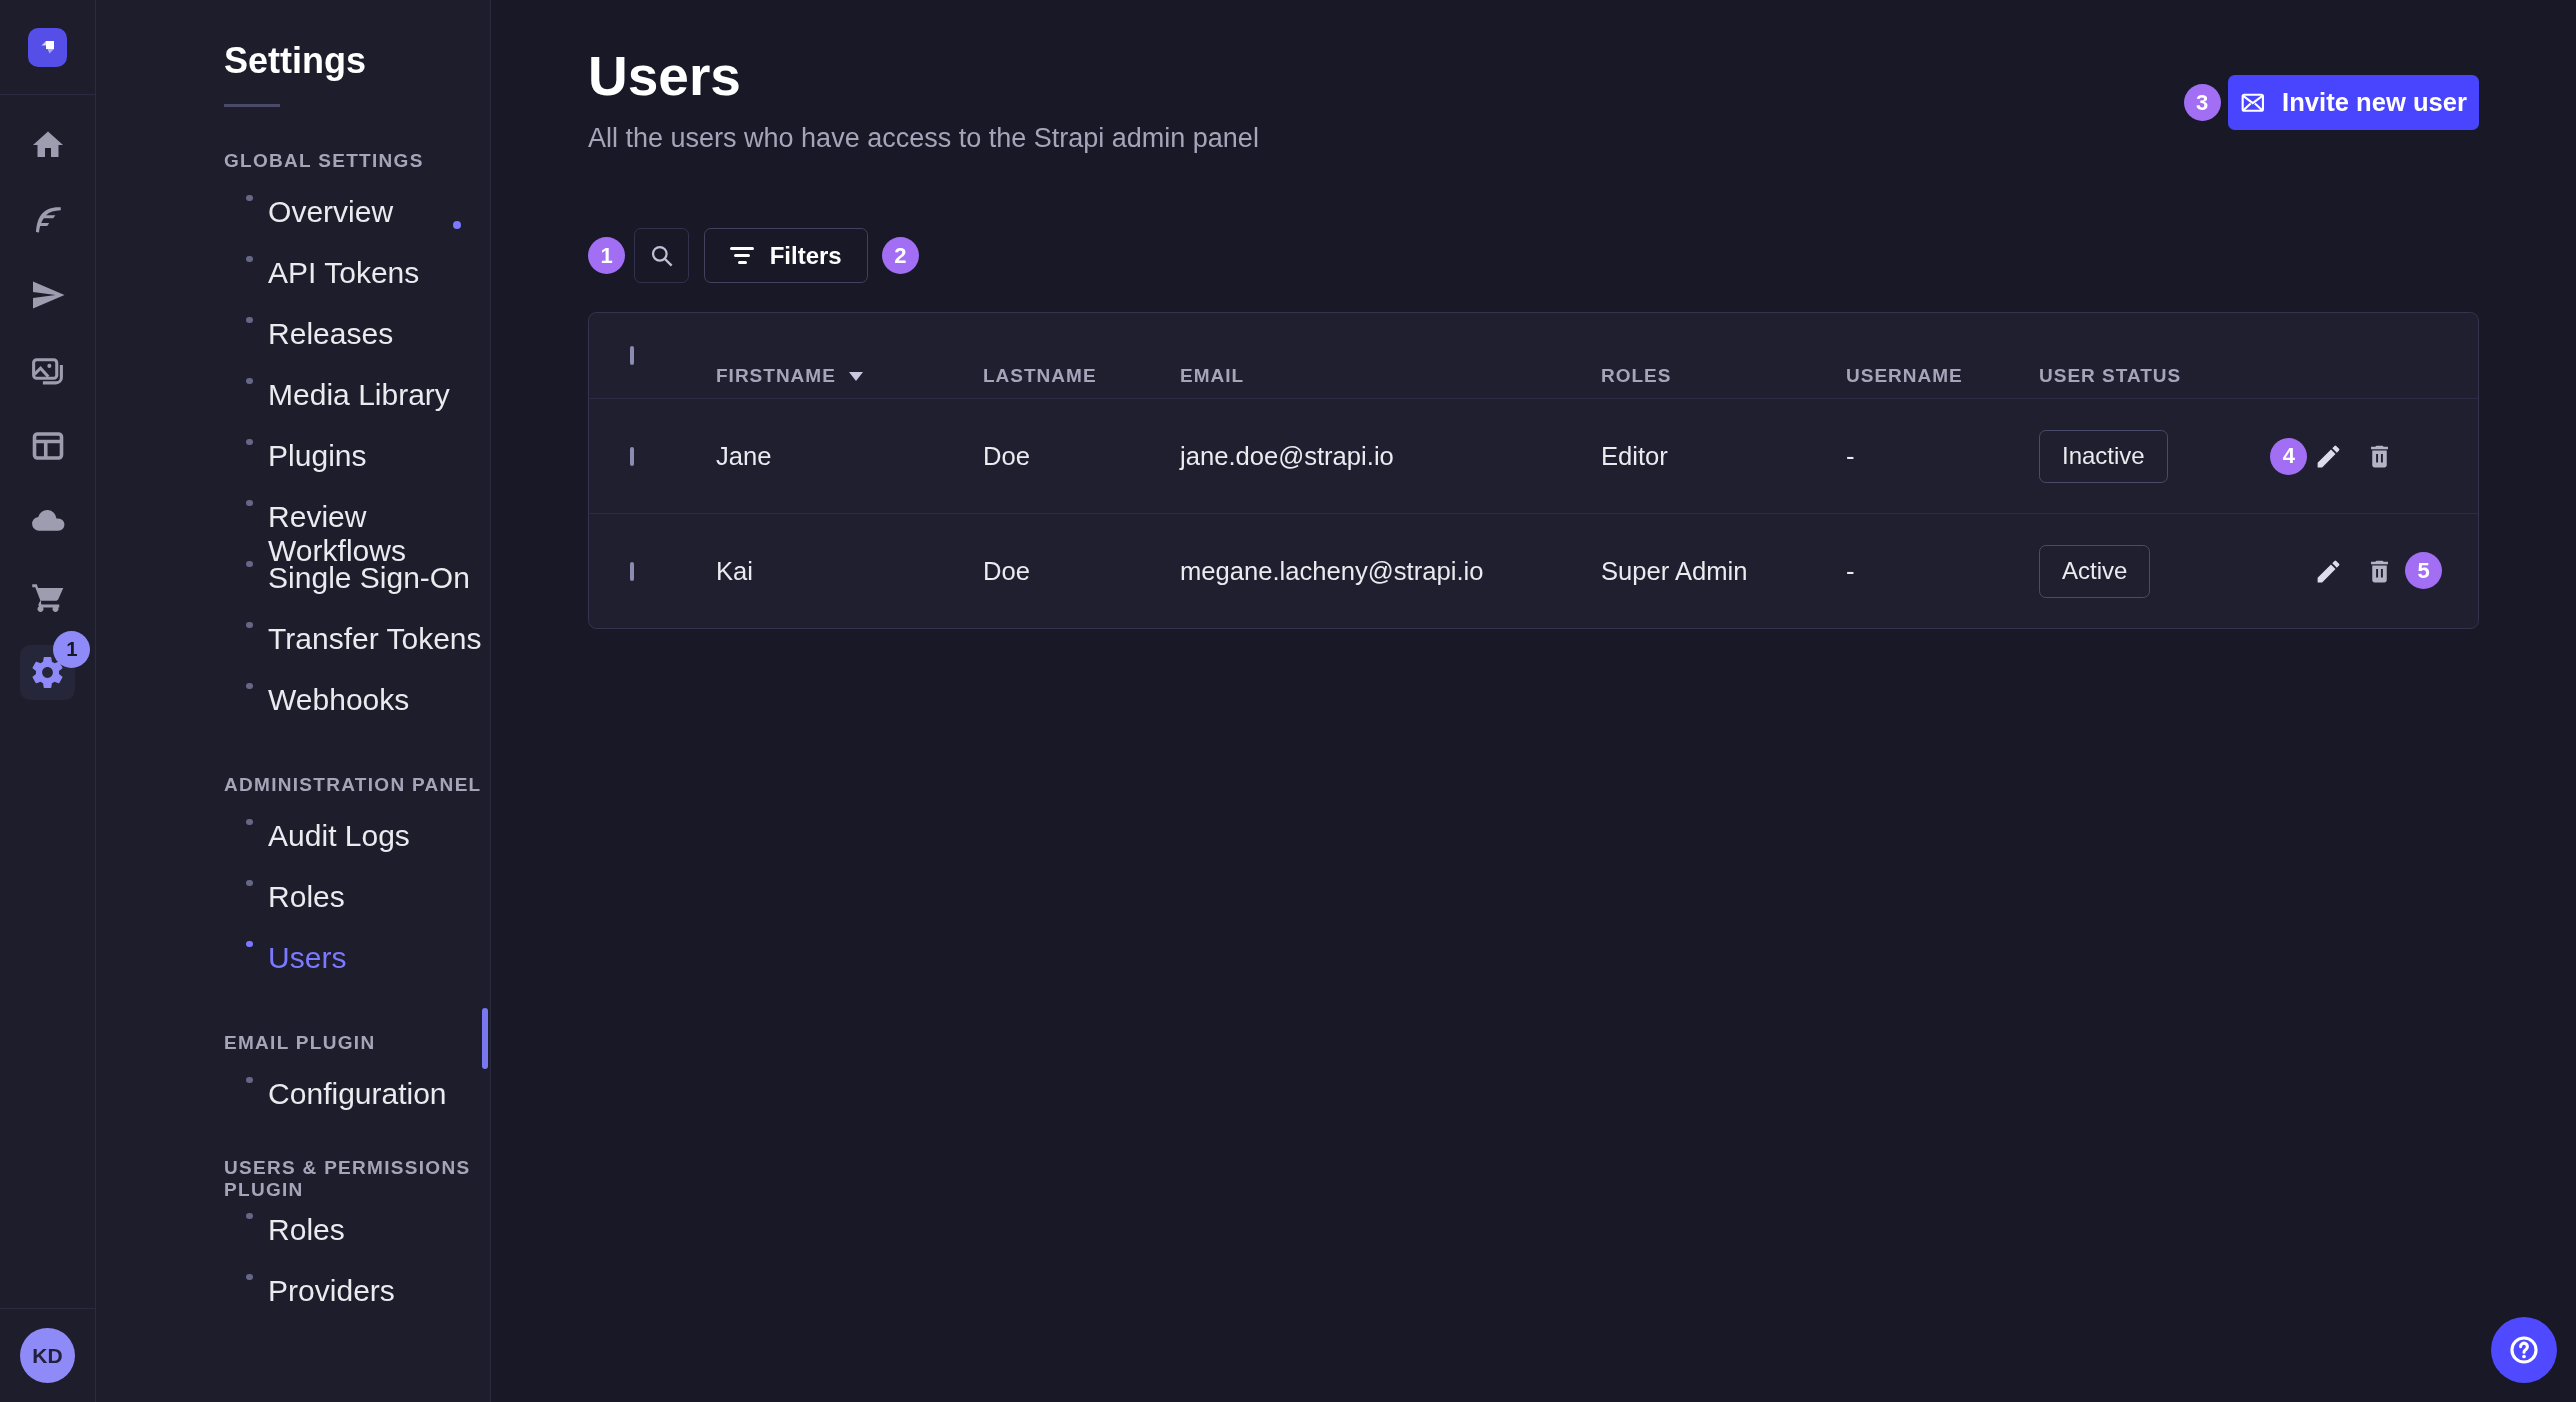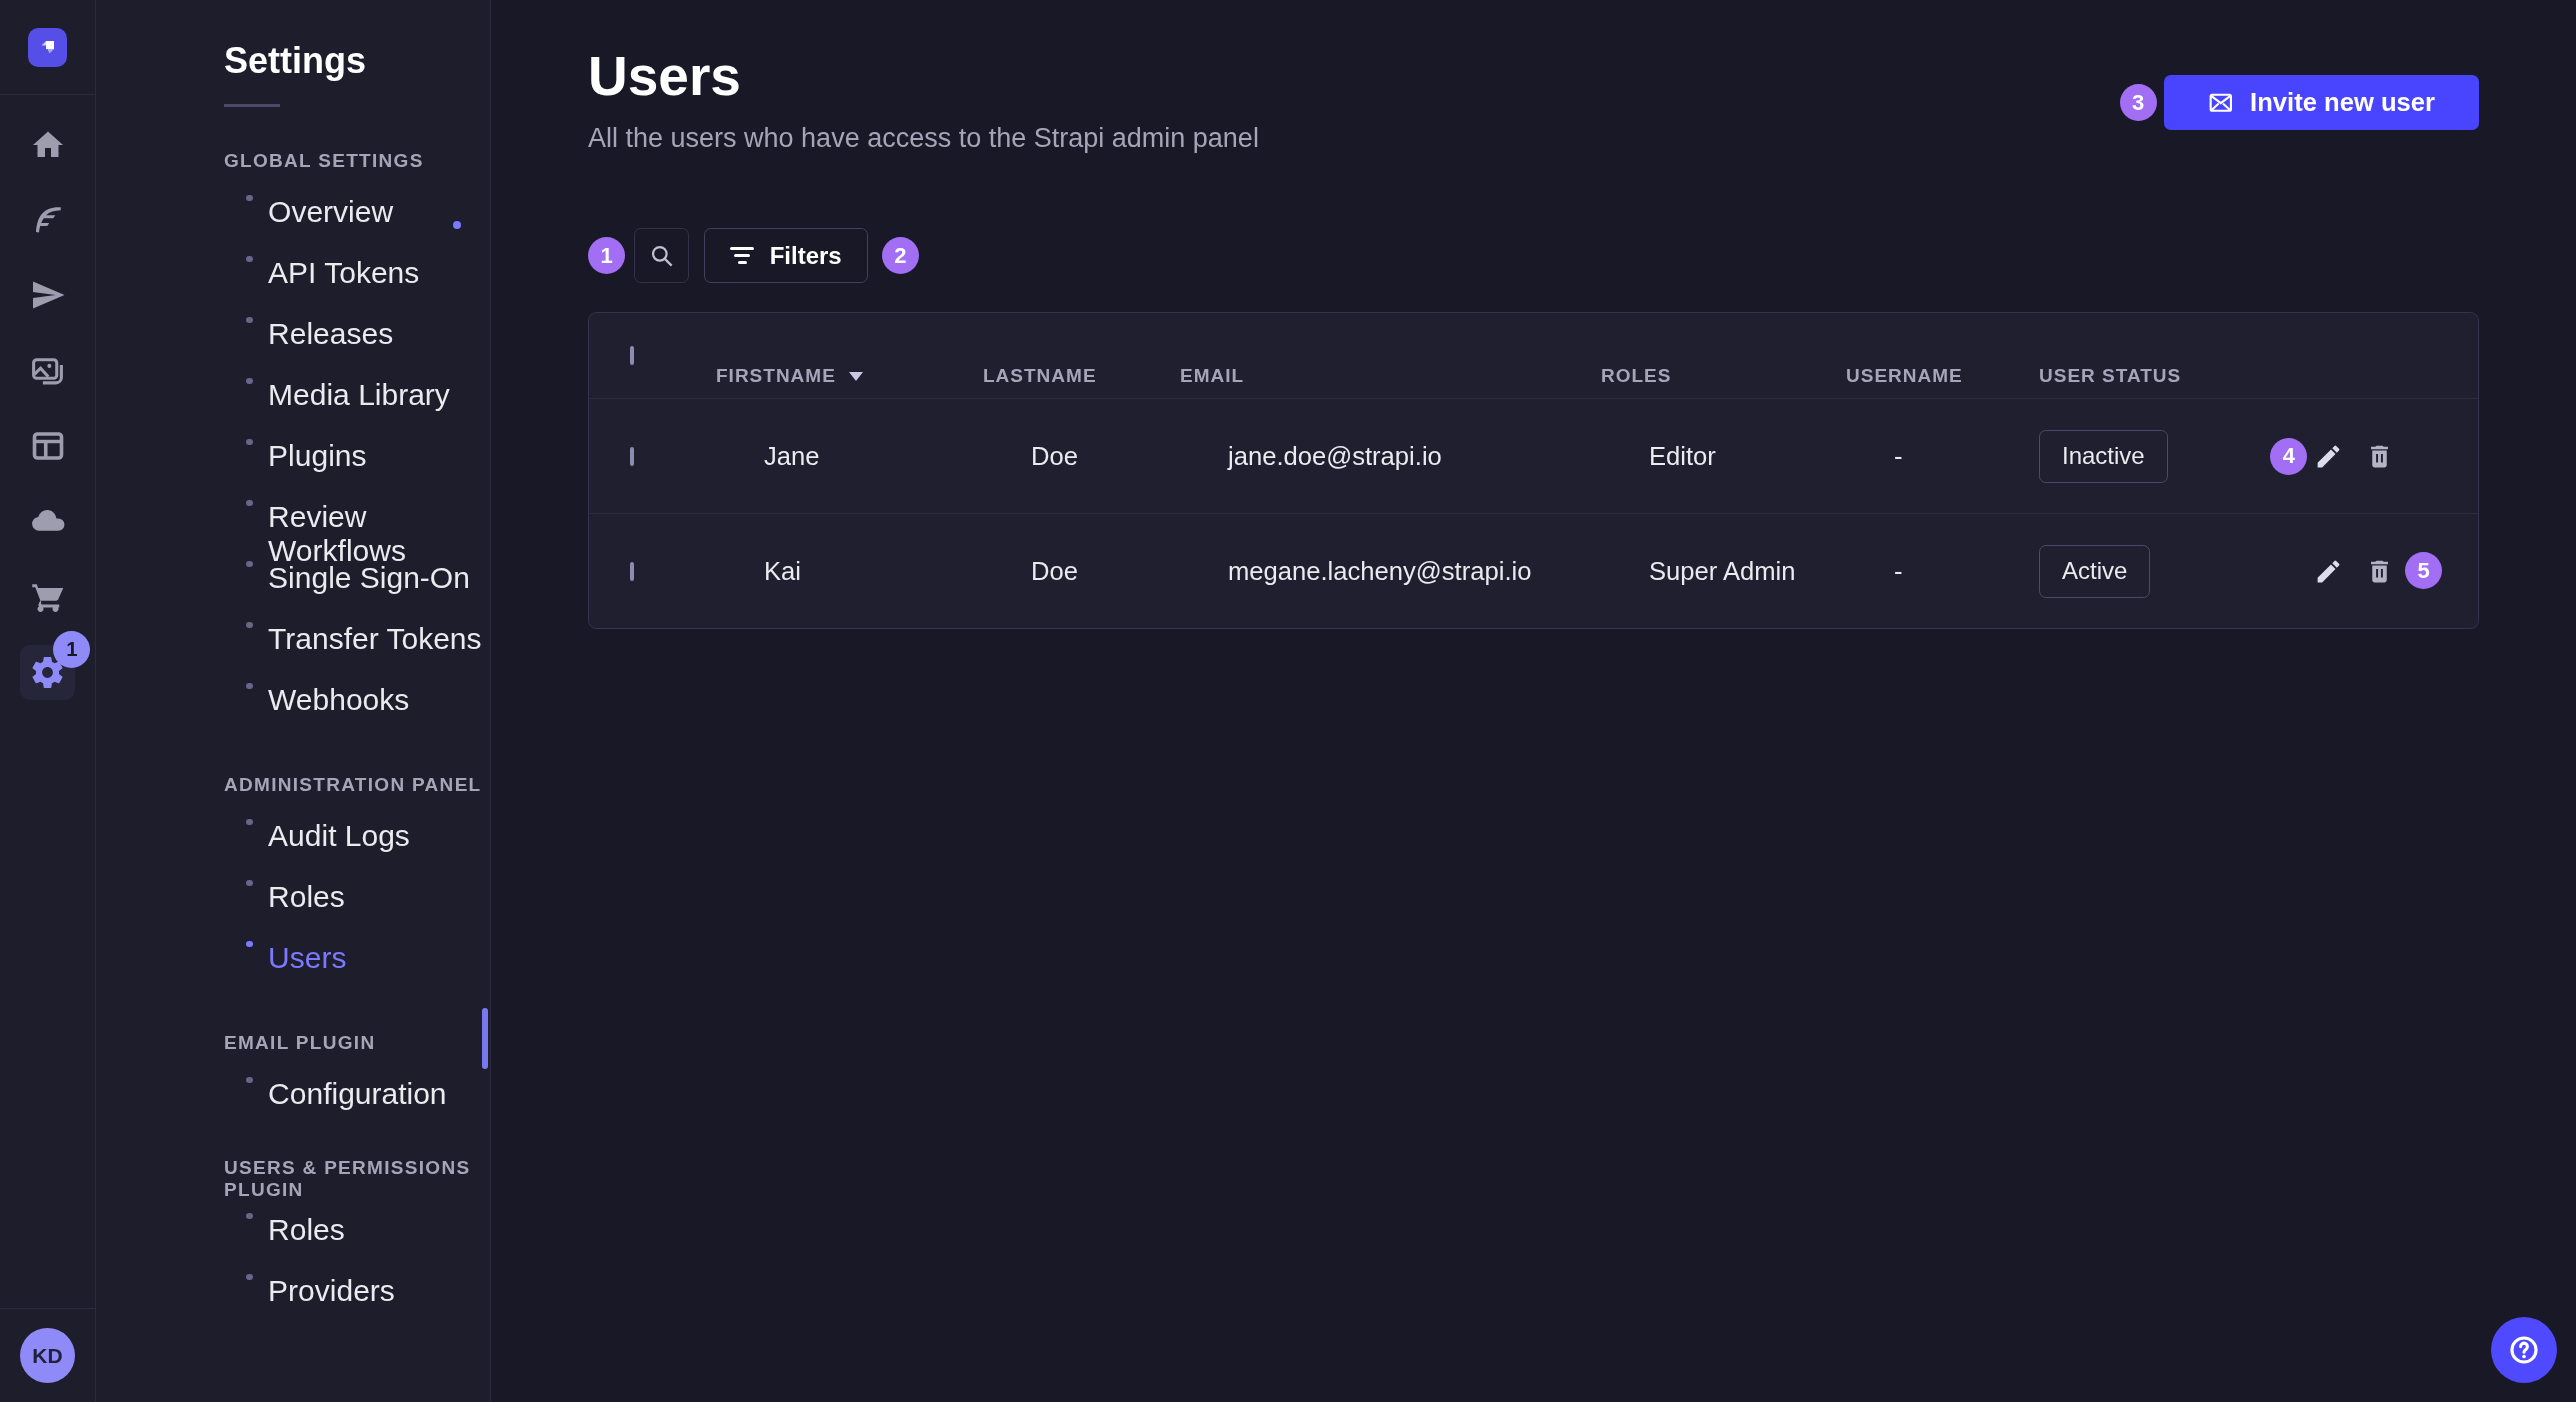--- a/index.html
+++ b/index.html
@@ -57,21 +57,21 @@
   .notif-dot{position:absolute;right:29px;top:50%;margin-top:-4.3px;width:8.5px;height:8.5px;border-radius:50%;background:#7b79ff;}
   .scroll-thumb{position:absolute;right:1.7px;top:1008px;width:6px;height:61px;border-radius:3.4px;background:#7a78f0;cursor:pointer;}
 
   
   .main{flex:1;box-sizing:border-box;padding:0 97px;position:relative;}
   .page-header{display:flex;justify-content:space-between;align-items:flex-start;padding-top:48px;}
   .page-title{margin:0;font-size:55px;line-height:56px;font-weight:bold;color:#ffffff;}
   .page-subtitle{margin:17px 0 0 0;font-size:27px;line-height:34px;color:#a5a5ba;}
   .invite-group{display:flex;align-items:center;gap:6.8px;margin-top:27px;}
   .btn-primary{
-    height:55px;padding:0 44px;border:none;border-radius:6.8px;background:#4945ff;color:#ffffff;
+    height:55px;padding:0 12px;border:none;border-radius:6.8px;background:#4945ff;color:#ffffff;
     font-family:inherit;font-size:25.6px;font-weight:600;display:flex;align-items:center;gap:17px;cursor:pointer;
   }
   .ann-badge{
     width:37px;height:37px;border-radius:50%;background:#a16ef4;color:#ffffff;flex:0 0 auto;
     font-size:22px;font-weight:bold;display:flex;align-items:center;justify-content:center;
   }
   
   .toolbar{display:flex;align-items:center;gap:8.5px;margin-top:73px;}
   .search-btn{
     width:55px;height:55px;border-radius:6.8px;border:1.7px solid #32324d;background:transparent;
@@ -98,21 +98,21 @@
     grid-template-columns:86px 267px 197px 421px 245px 193px 194px 1fr;
     align-items:center;padding:0 41px;
   }
   .trow.head{height:85px;border-bottom:1.7px solid #2b2b43;}
   .trow.data{height:114px;}
   .trow.data + .trow.data{border-top:1.7px solid #2b2b43;}
   .th{font-size:19px;font-weight:bold;letter-spacing:1px;color:#a5a5ba;display:flex;align-items:center;margin-top:41px;}
   .th.sortable{cursor:pointer;}
   .caret-down{width:0;height:0;border-left:7.7px solid transparent;border-right:7.7px solid transparent;
     border-top:9.4px solid #c8c7e0;margin-left:13.6px;}
-  .td{font-size:25.6px;color:#eaeaef;white-space:nowrap;margin-left:48px;}
+  .td{font-size:25.6px;color:#eaeaef;white-space:nowrap;}
   .checkbox{width:32px;height:37px;border:2.1px solid #8c8bb0;border-radius:7.7px;background:transparent;cursor:pointer;}
   .status-chip{
     display:inline-flex;align-items:center;height:51px;padding:0 22px;border:1.7px solid #4a4a6a;
     border-radius:6.8px;font-size:24px;color:#eaeaef;background:transparent;
   }
   .actions{display:flex;align-items:center;justify-content:flex-end;gap:22px;padding-right:43px;position:relative;}
   .icon-btn{background:none;border:none;padding:0;cursor:pointer;display:flex;align-items:center;justify-content:center;}
   .icon-btn.pencil{color:#dcdcea;}
   .icon-btn.trash{color:#b3b3c6;}
   .actions .ann-badge.lead{margin-right:-15.3px;}

